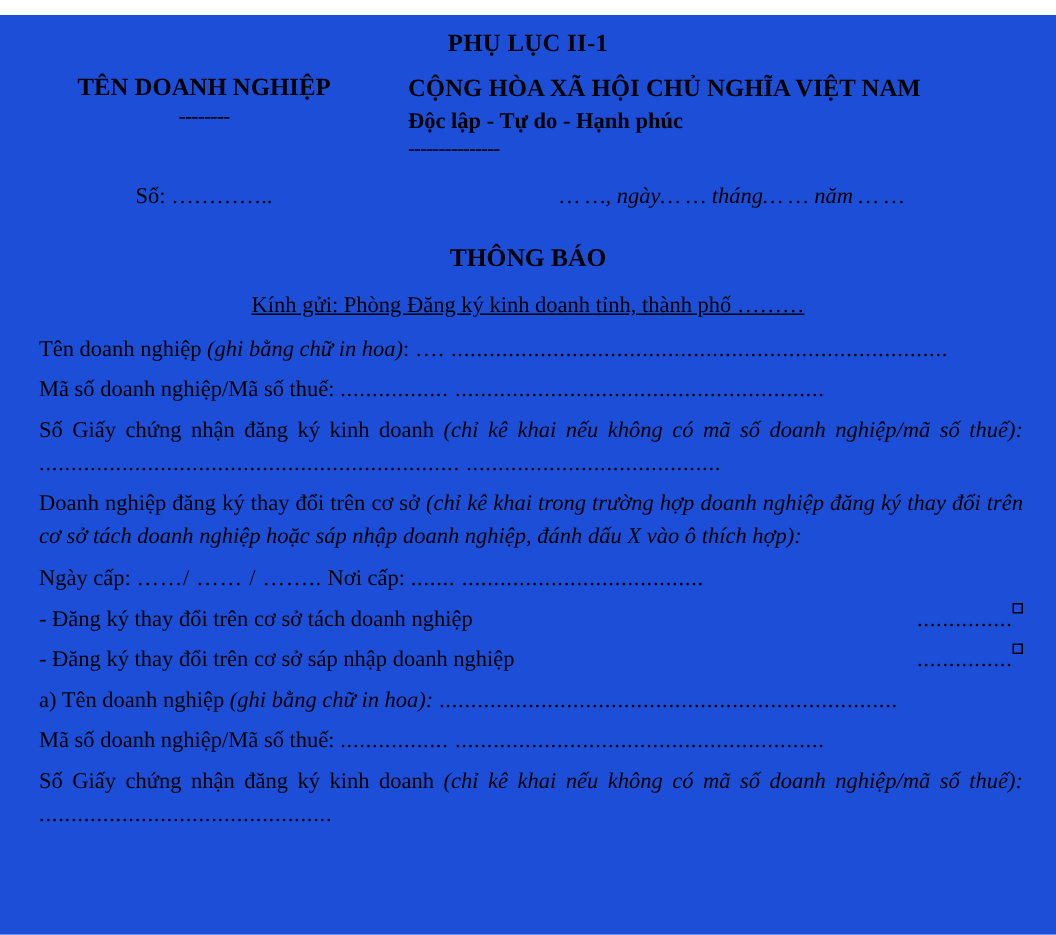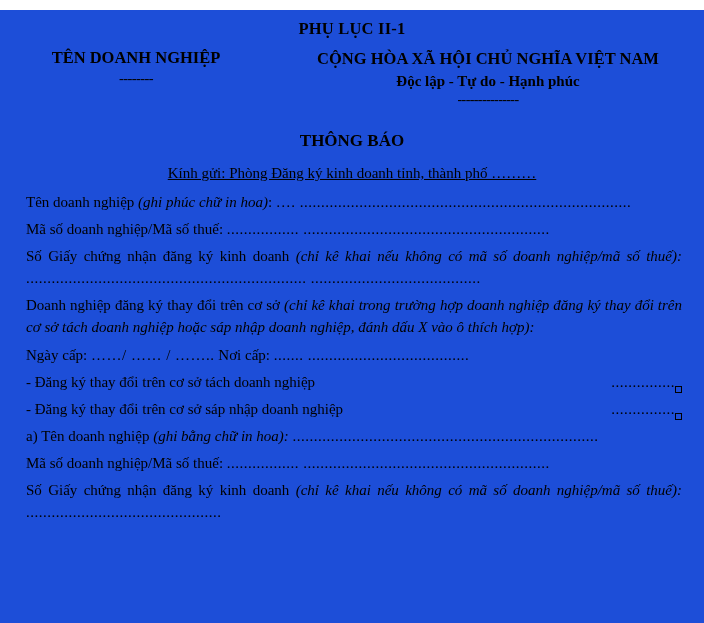--- a/index.html
+++ b/index.html
@@ -37,21 +37,20 @@
     align-items: flex-start;
     margin-top: 10px;
   }
   .col-left {
     width: 272px;
     text-align: center;
     flex: 0 0 272px;
   }
   .col-right {
     flex: 1 1 auto;
-    text-align: center;
   }
   .org-name {
     font-weight: bold;
     font-size: 16.5px;
     line-height: 1.15;
     white-space: nowrap;
   }
   .dash-short {
     font-size: 14.5px;
     letter-spacing: -0.6px;
@@ -134,21 +133,21 @@
     text-align: justify;
   }
   .it {
     font-style: italic;
   }
   .lead {
     letter-spacing: .5px;
   }
   .checkrow {
     display: flex;
-    align-items: flex-end;
+    align-items: flex-start;
     margin: 0 0 5px 0;
   }
   .checkrow .ctext {
     flex: 0 0 auto;
   }
   .checkrow .cfill {
     flex: 1 1 auto;
   }
   .checkrow .cleader {
     flex: 0 0 auto;
@@ -185,27 +184,31 @@
       <div class="org-name">TÊN DOANH NGHIỆP</div>
       <div class="dash-short">--------</div>
     </div>
     <div class="col-right">
       <div class="national-head">CỘNG HÒA XÃ HỘI CHỦ NGHĨA VIỆT NAM</div>
       <div class="motto">Độc lập - Tự do - Hạnh phúc</div>
       <div class="dash-long">---------------</div>
     </div>
   </div>
 
+  <div class="numline-row">
+    <div class="numline-left">Số: …………..</div>
+    <div class="numline-right">… …, ngày… … tháng… … năm … …</div>
+  </div>
 
   <div class="doc-title">THÔNG BÁO</div>
   <div class="recipient">Kính gửi: Phòng Đăng ký kinh doanh tỉnh, thành phố ………</div>
 
   <div class="body">
 
-    <p class="para"><span>Tên doanh nghiệp</span> <span class="it">(ghi phúc chữ in hoa)</span><span>:</span> <span class="lead">…. ..............................................................................</span></p>
+    <p class="para"><span>Tên doanh nghiệp</span> <span class="it">(ghi bằng chữ in hoa)</span><span>:</span> <span class="lead">…. ..............................................................................</span></p>
 
     <p class="para"><span>Mã số doanh nghiệp/Mã số thuế:</span> <span class="lead">................. ..........................................................</span></p>
 
     <p class="para justify"><span>Số Giấy chứng nhận đăng ký kinh doanh</span> <span class="it">(chỉ kê khai nếu không có mã số doanh nghiệp/mã số thuế)</span><span class="it">:</span><span class="lead"> .................................................................. ........................................</span></p>
 
     <p class="para justify"><span>Doanh nghiệp đăng ký thay đổi trên cơ sở</span> <span class="it">(chỉ kê khai trong trường hợp doanh nghiệp đăng ký thay đổi trên cơ sở tách doanh nghiệp hoặc sáp nhập doanh nghiệp, đánh dấu X vào ô thích hợp):</span></p>
 
     <p class="para"><span>Ngày cấp:</span> <span class="lead">……/ …… / ……..</span> <span>Nơi cấp:</span> <span class="lead">....... ......................................</span></p>
 
     <div class="checkrow">

